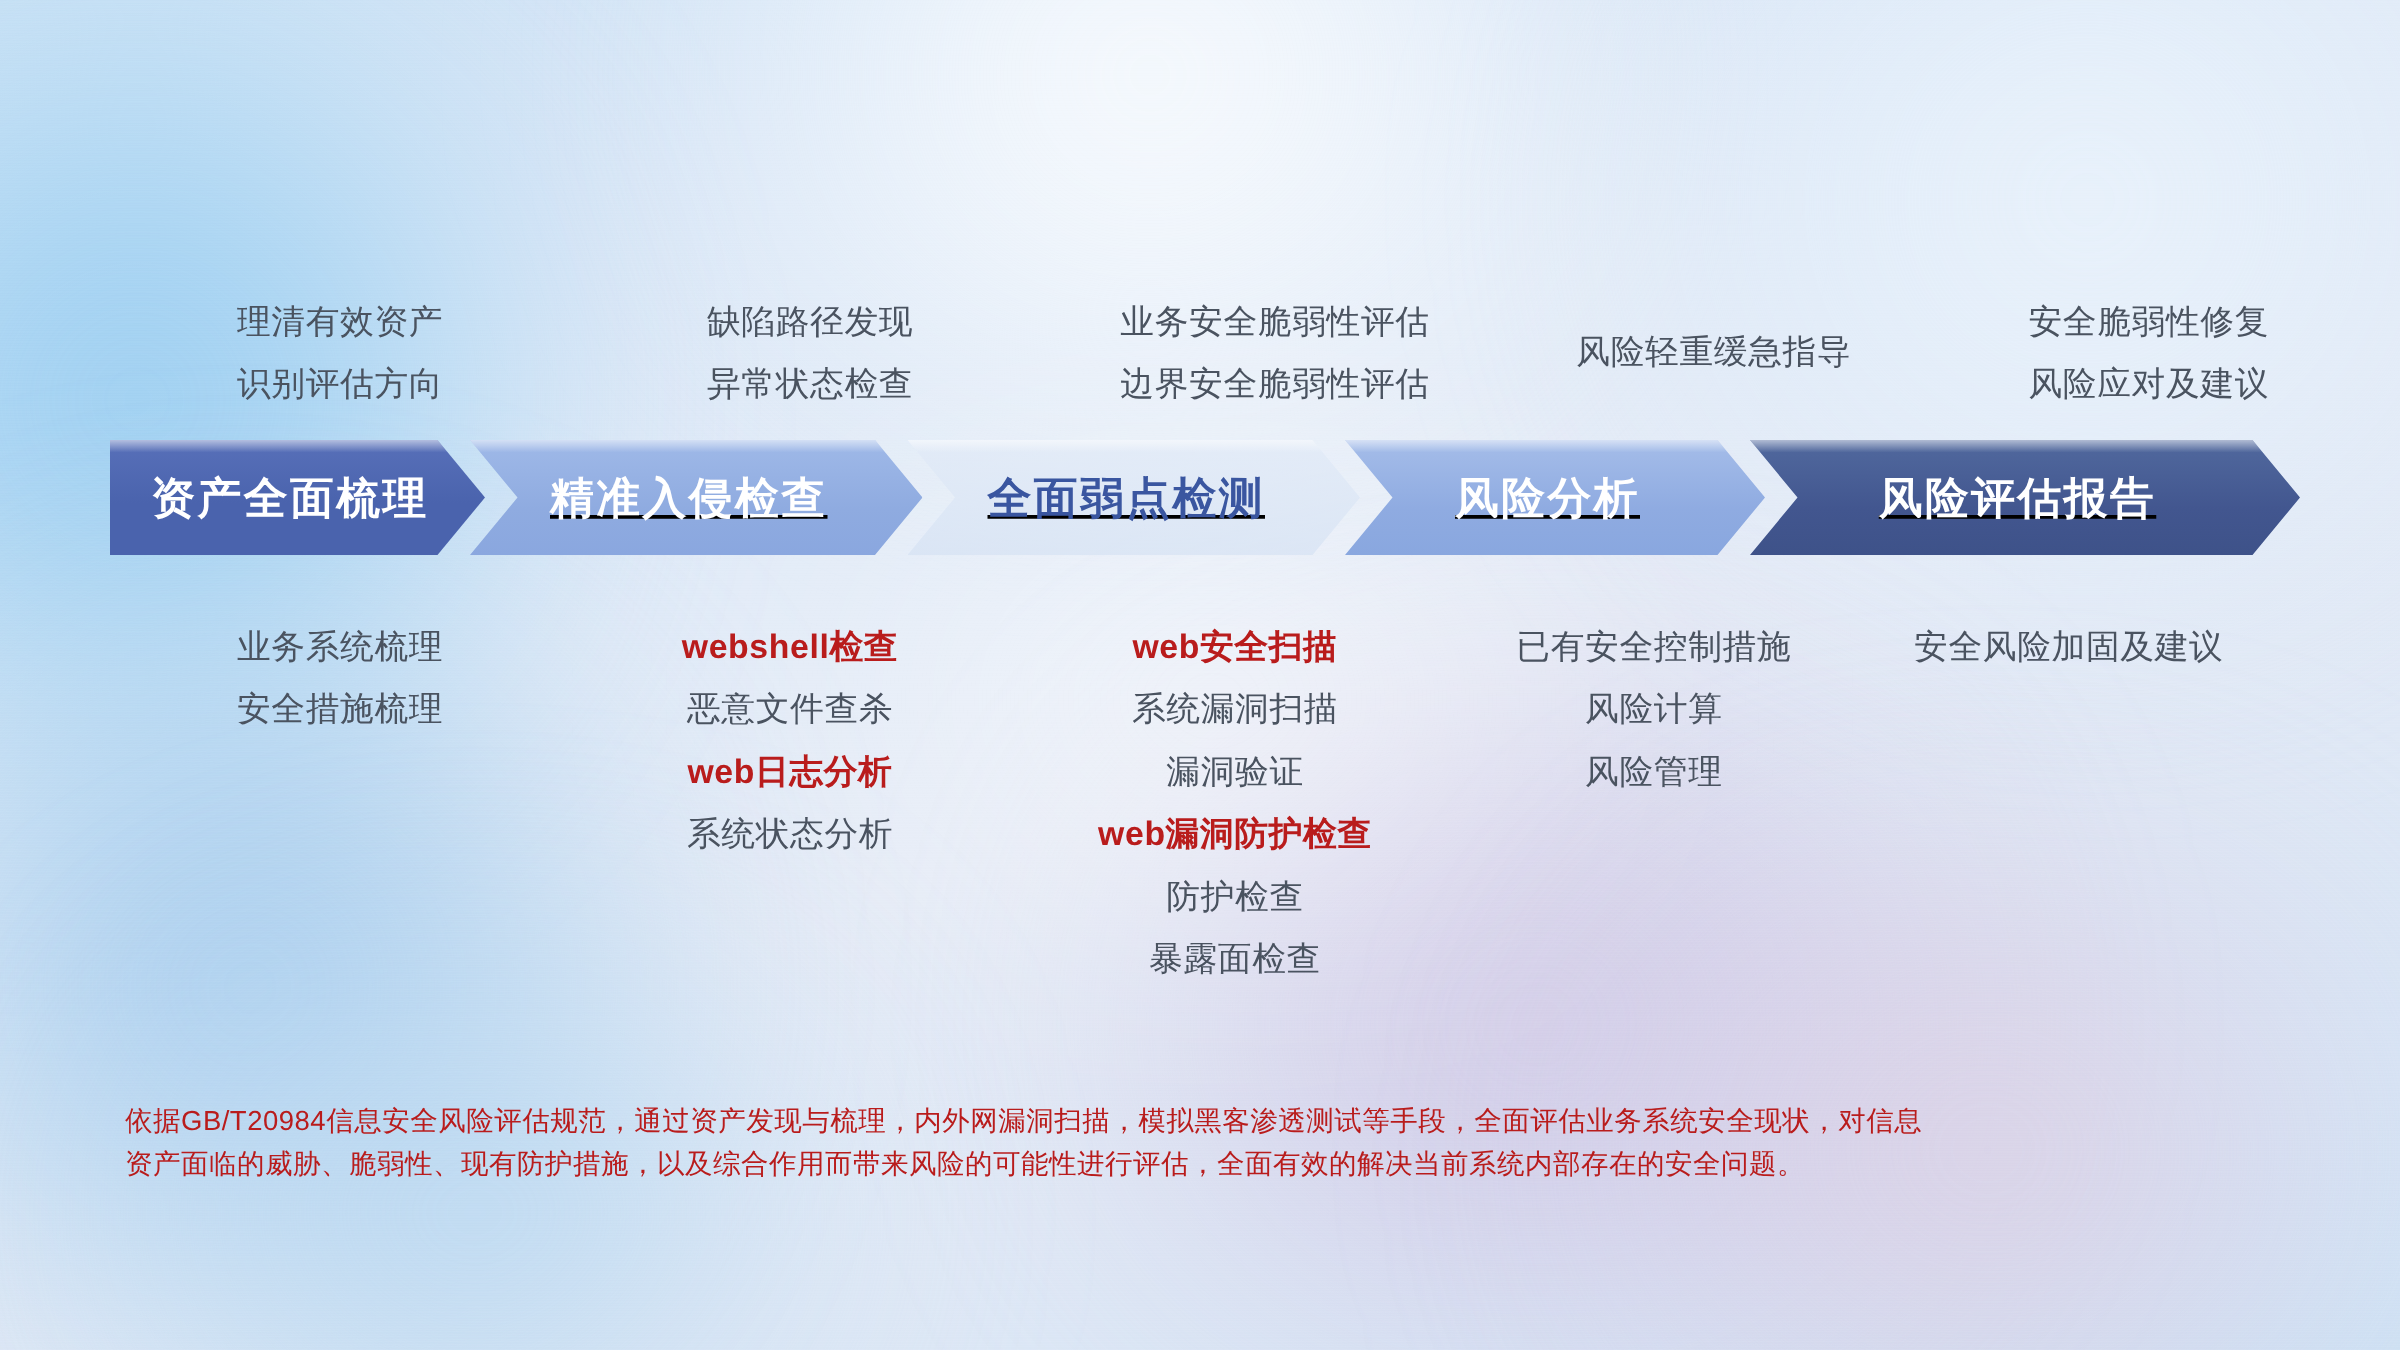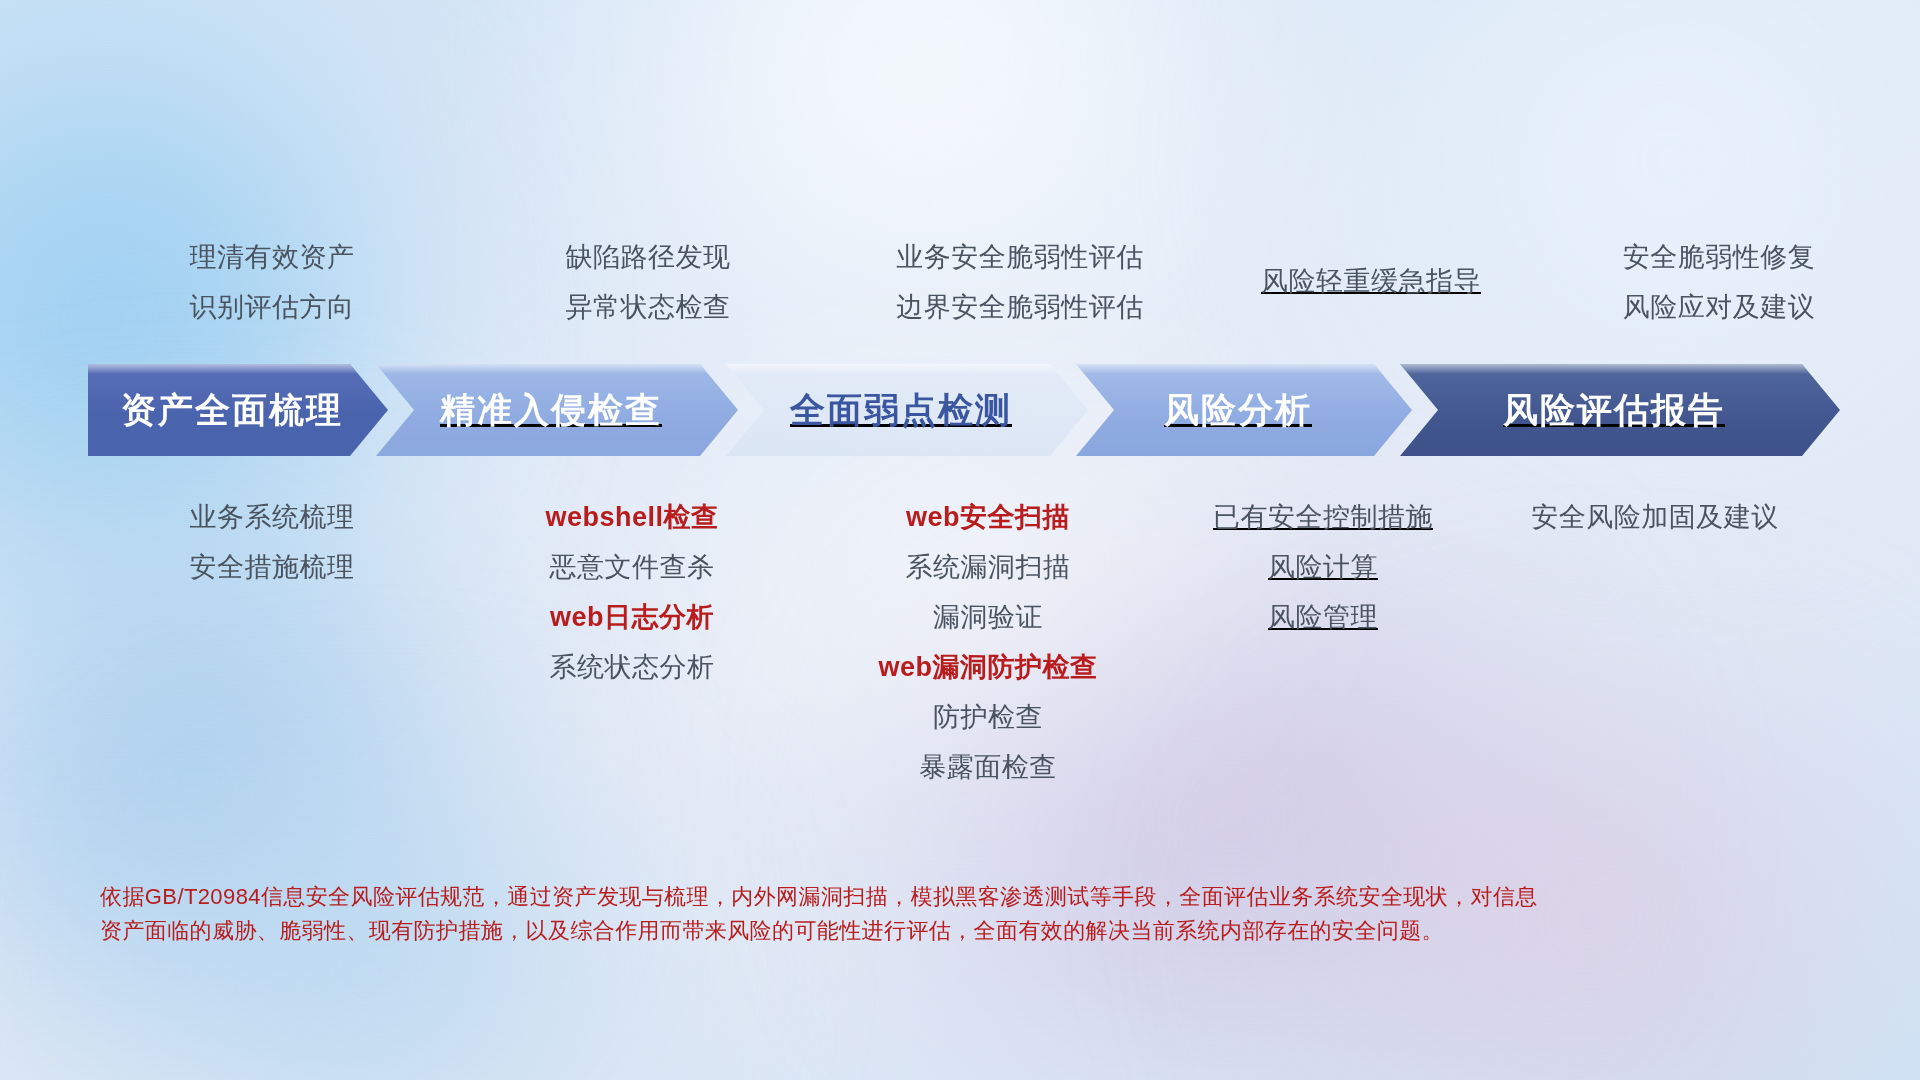--- a/index.html
+++ b/index.html
@@ -86,39 +86,39 @@
   }
   .col {
     flex: 0 0 auto;
     text-align: center;
     box-sizing: border-box;
   }
   
   .c0 { width: 368px; }
   .c1 { width: 352px; }
   .c2 { width: 360px; }
-  .c3 { width: 310px; text-decoration: underline; }
+  .c3 { width: 310px; }
   .c4 { width: 354px; }
 
   
   .top-rows { top: 232px; gap: 16px; }
   .top-item {
     font-size: 27px;
     line-height: 50px;
     color: #4a5360;
     letter-spacing: 0.5px;
     white-space: nowrap;
   }
   .top-item.shift-down { position: relative; top: 24px; }
 
   
   .band {
     position: absolute;
     left: 88px;
-    top: 364px;
+    top: 352px;
     width: 1752px;
     height: 92px;
   }
   .chev {
     position: absolute;
     top: 0;
     height: 92px;
     display: flex;
     align-items: center;
     justify-content: center;

